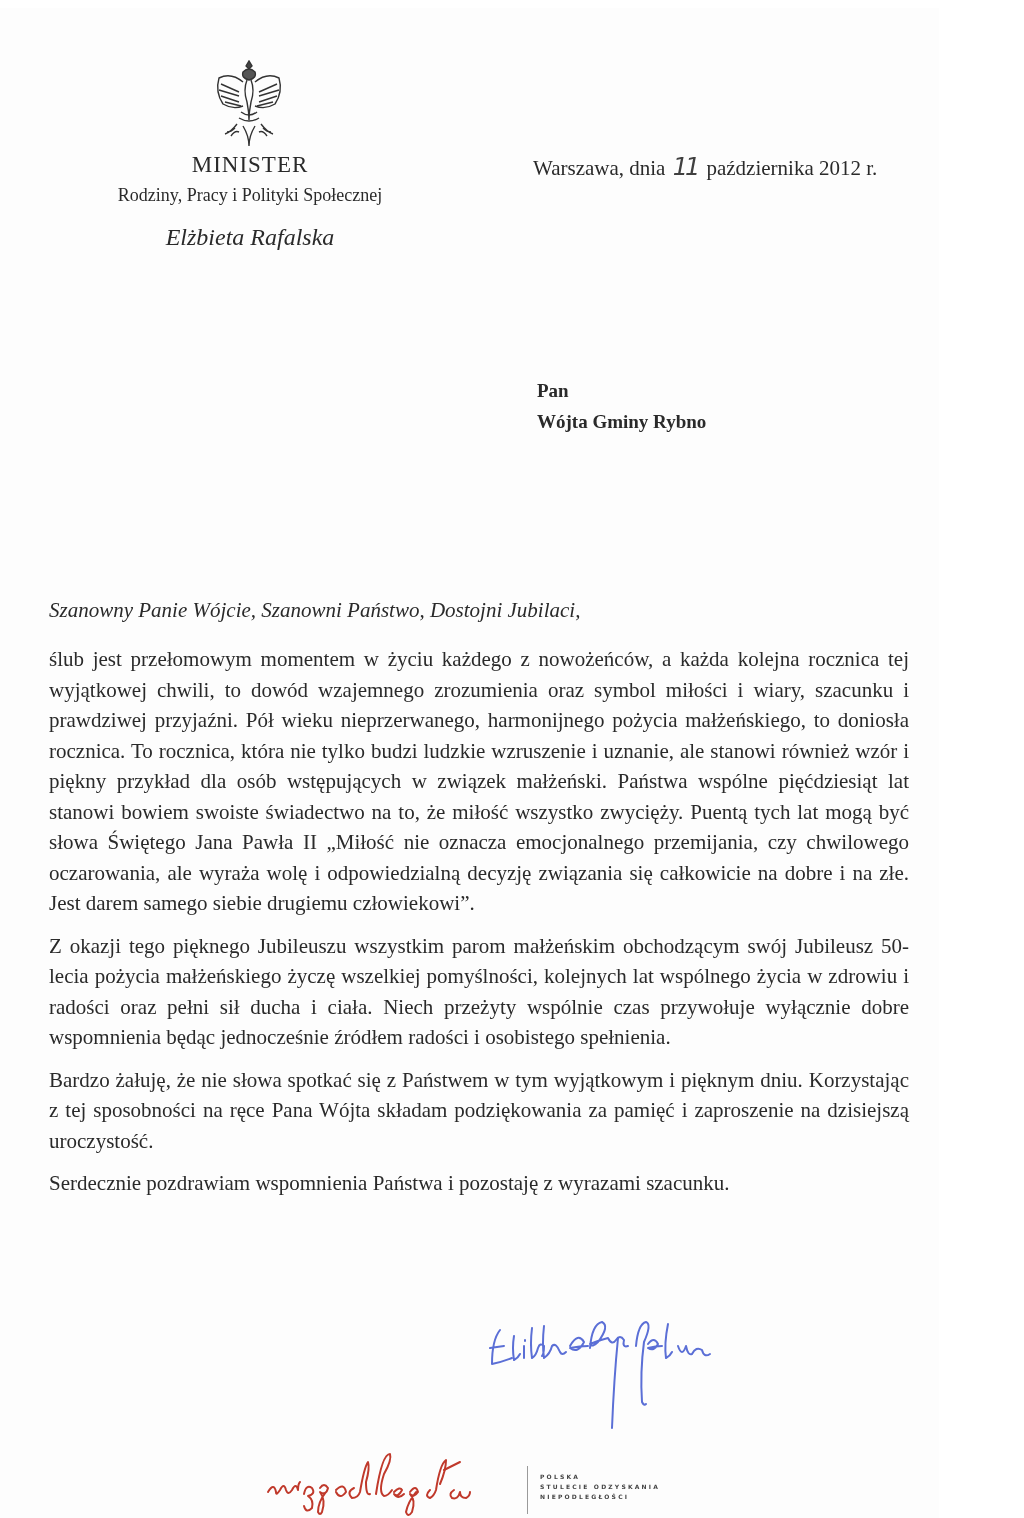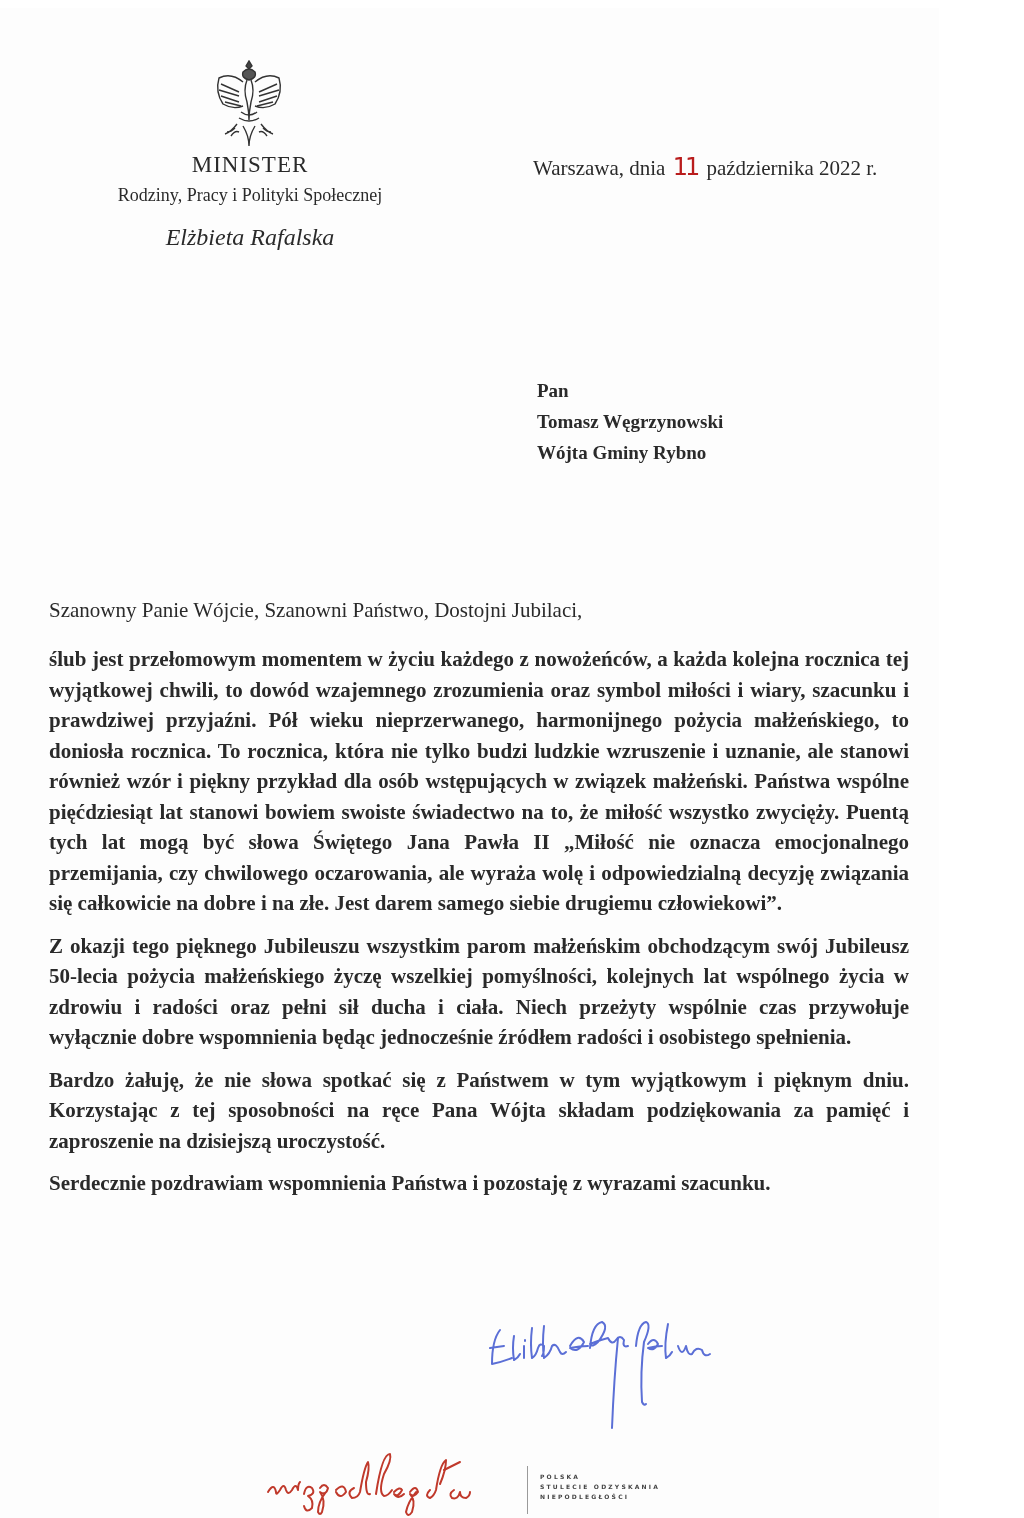--- a/index.html
+++ b/index.html
@@ -8,28 +8,28 @@
   .page { position: absolute; left: 0; top: 8px; width: 939px; height: 1518px; background: #fdfdfd; }
 
   .emblem { position: absolute; left: 213px; top: 52px; width: 72px; height: 90px; }
 
   .header-block { position: absolute; left: 40px; top: 142px; width: 420px; text-align: center; }
   .minister { font-size: 23px; letter-spacing: 1px; line-height: 30px; margin: 0; }
   .ministry { font-size: 18px; line-height: 30px; margin: 0; }
   .person { font-size: 24px; font-weight: normal; font-style: italic; line-height: 30px; margin-top: 12px; }
 
   .date-line { position: absolute; left: 533px; top: 145px; font-size: 21px; white-space: nowrap; }
-  .date-line .hand-day { font-family: "DejaVu Sans", sans-serif; color: #b91c1c; font-size: 24px; letter-spacing: -3px; margin: 0 4px 0 2px; }
+  .date-line .hand-day { font-family: "DejaVu Sans", sans-serif; font-style: italic; color: #404040; font-size: 24px; letter-spacing: -3px; margin: 0 4px 0 2px; }
 
   .recipient { position: absolute; left: 537px; top: 367px; font-weight: bold; font-size: 19px; line-height: 31px; }
 
-  .salutation { position: absolute; left: 49px; top: 590px; font-size: 21px; }
+  .salutation { position: absolute; left: 49px; top: 590px; font-style: italic; font-size: 21px; }
 
   .body { position: absolute; left: 49px; top: 636px; width: 860px; font-size: 21px; line-height: 30.5px; text-align: justify; }
-  .body p { margin: 0 0 12px 0; font-weight: bold; }
+  .body p { margin: 0 0 12px 0; }
 
   .signature { position: absolute; left: 478px; top: 1308px; width: 290px; height: 120px; }
 
   .footer-logo { position: absolute; left: 258px; top: 1440px; width: 270px; height: 70px; }
   .footer-divider { position: absolute; left: 527px; top: 1458px; width: 1px; height: 48px; background: #9a9a9a; }
   .footer-text { position: absolute; left: 540px; top: 1464px; font-family: "DejaVu Sans", sans-serif; font-size: 6px; font-weight: bold; letter-spacing: 2.2px; line-height: 10px; color: #444; }
 </style>
 </head>
 <body>
 
@@ -54,26 +54,25 @@
 
   <div class="header-block">
     <p class="minister">MINISTER</p>
     <p class="ministry">Rodziny, Pracy i Polityki Społecznej</p>
     <div class="person">Elżbieta Rafalska</div>
   </div>
 
   <div class="date-line">
     <span>Warszawa, dnia</span>
     <span class="hand-day">11</span>
-    <span>października 2022 r.</span>
+    <span>października 2012 r.</span>
   </div>
 
   <div class="recipient">
     <div>Pan</div>
-    <div>Tomasz Węgrzynowski</div>
     <div>Wójta Gminy Rybno</div>
   </div>
 
   <div class="salutation">Szanowny Panie Wójcie, Szanowni Państwo, Dostojni Jubilaci,</div>
 
   <div class="body">
     <p>ślub jest przełomowym momentem w życiu każdego z nowożeńców, a każda kolejna rocznica tej wyjątkowej chwili, to dowód wzajemnego zrozumienia oraz symbol miłości i wiary, szacunku i prawdziwej przyjaźni. Pół wieku nieprzerwanego, harmonijnego pożycia małżeńskiego, to doniosła rocznica. To rocznica, która nie tylko budzi ludzkie wzruszenie i uznanie, ale stanowi również wzór i piękny przykład dla osób wstępujących w związek małżeński. Państwa wspólne pięćdziesiąt lat stanowi bowiem swoiste świadectwo na to, że miłość wszystko zwycięży. Puentą tych lat mogą być słowa Świętego Jana Pawła II „Miłość nie oznacza emocjonalnego przemijania, czy chwilowego oczarowania, ale wyraża wolę i odpowiedzialną decyzję związania się całkowicie na dobre i na złe. Jest darem samego siebie drugiemu człowiekowi”.</p>
     <p>Z okazji tego pięknego Jubileuszu wszystkim parom małżeńskim obchodzącym swój Jubileusz 50-lecia pożycia małżeńskiego życzę wszelkiej pomyślności, kolejnych lat wspólnego życia w zdrowiu i radości oraz pełni sił ducha i ciała. Niech przeżyty wspólnie czas przywołuje wyłącznie dobre wspomnienia będąc jednocześnie źródłem radości i osobistego spełnienia.</p>
     <p>Bardzo żałuję, że nie słowa spotkać się z Państwem w tym wyjątkowym i pięknym dniu. Korzystając z tej sposobności na ręce Pana Wójta składam podziękowania za pamięć i zaproszenie na dzisiejszą uroczystość.</p>
     <p>Serdecznie pozdrawiam wspomnienia Państwa i pozostaję z wyrazami szacunku.</p>

